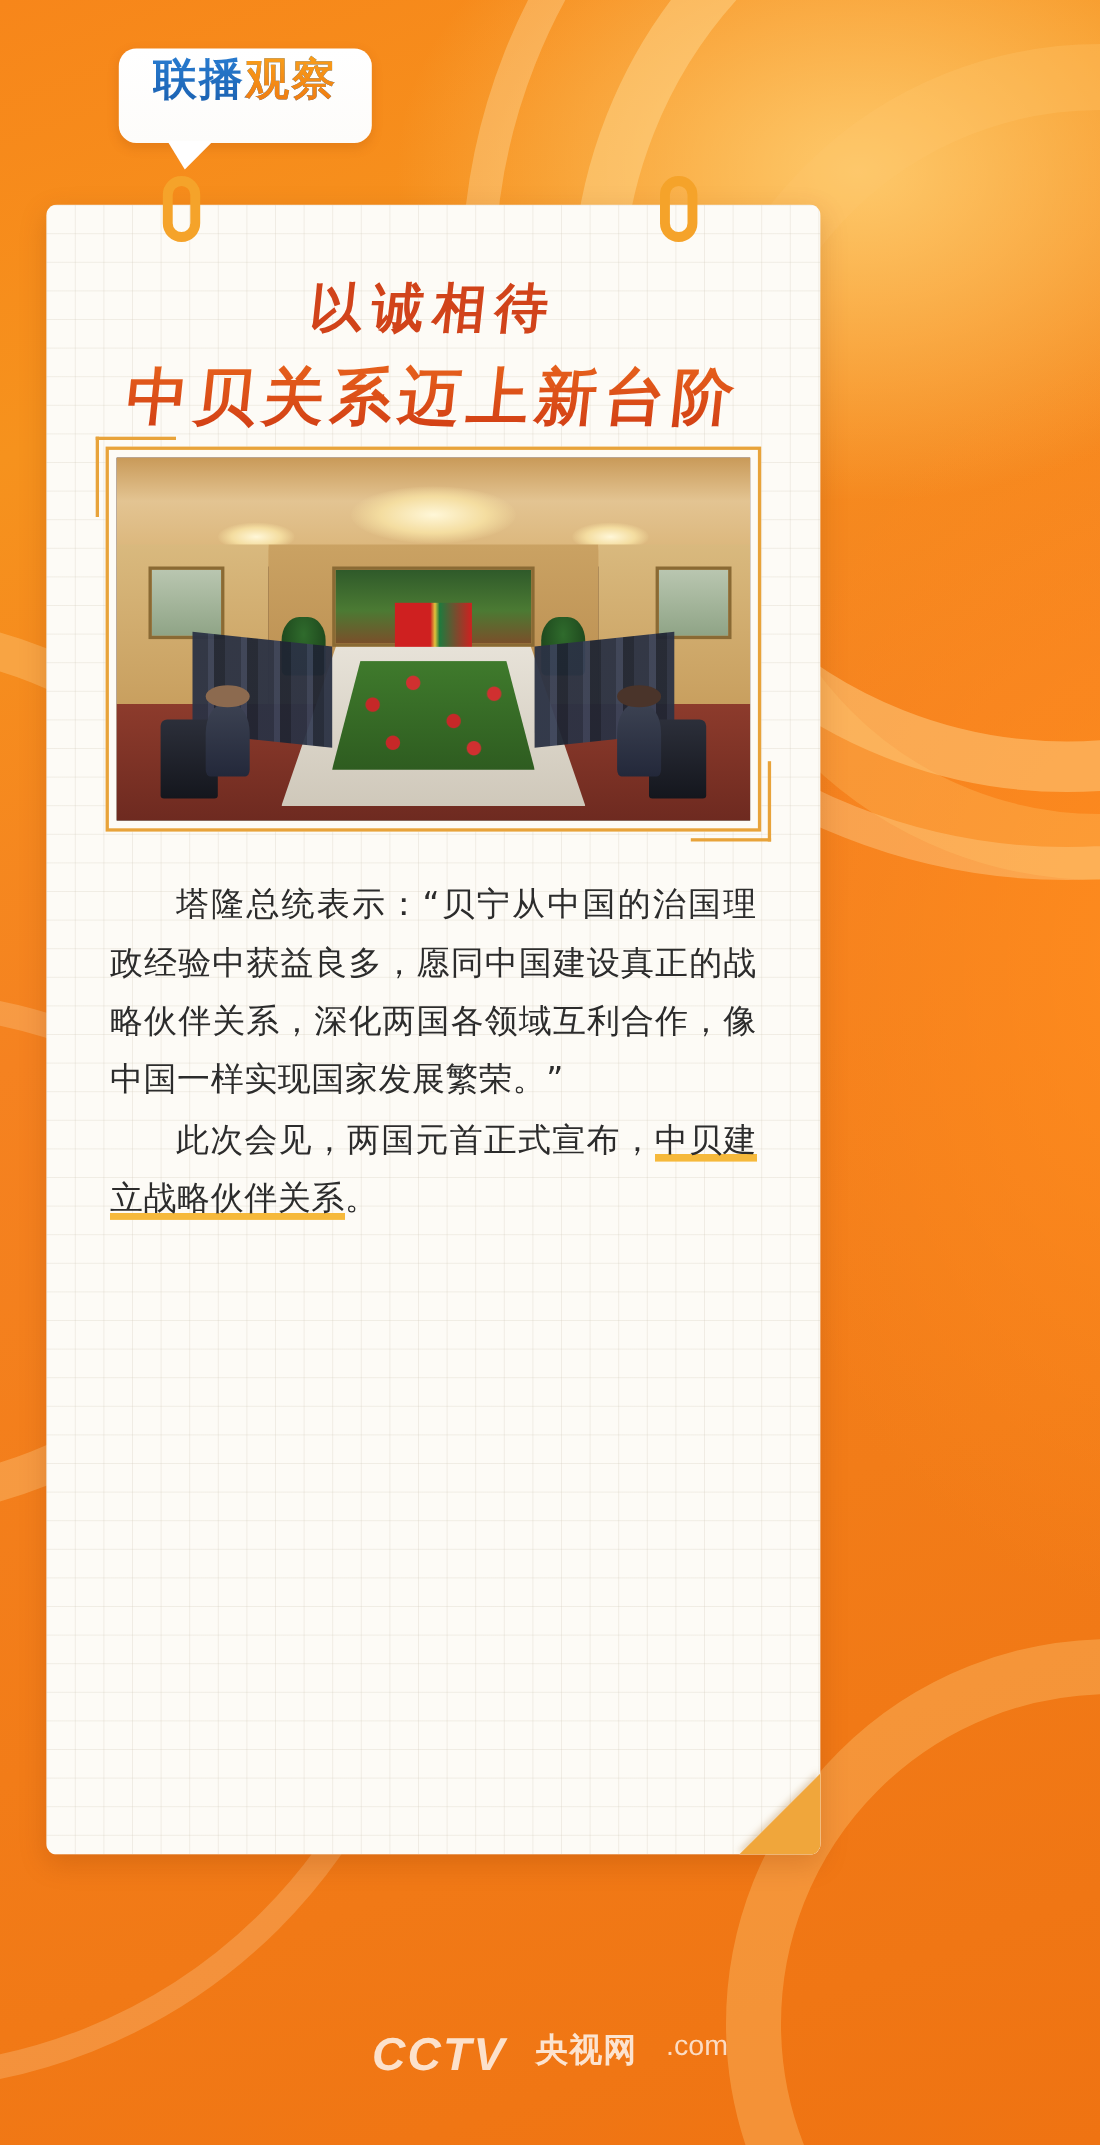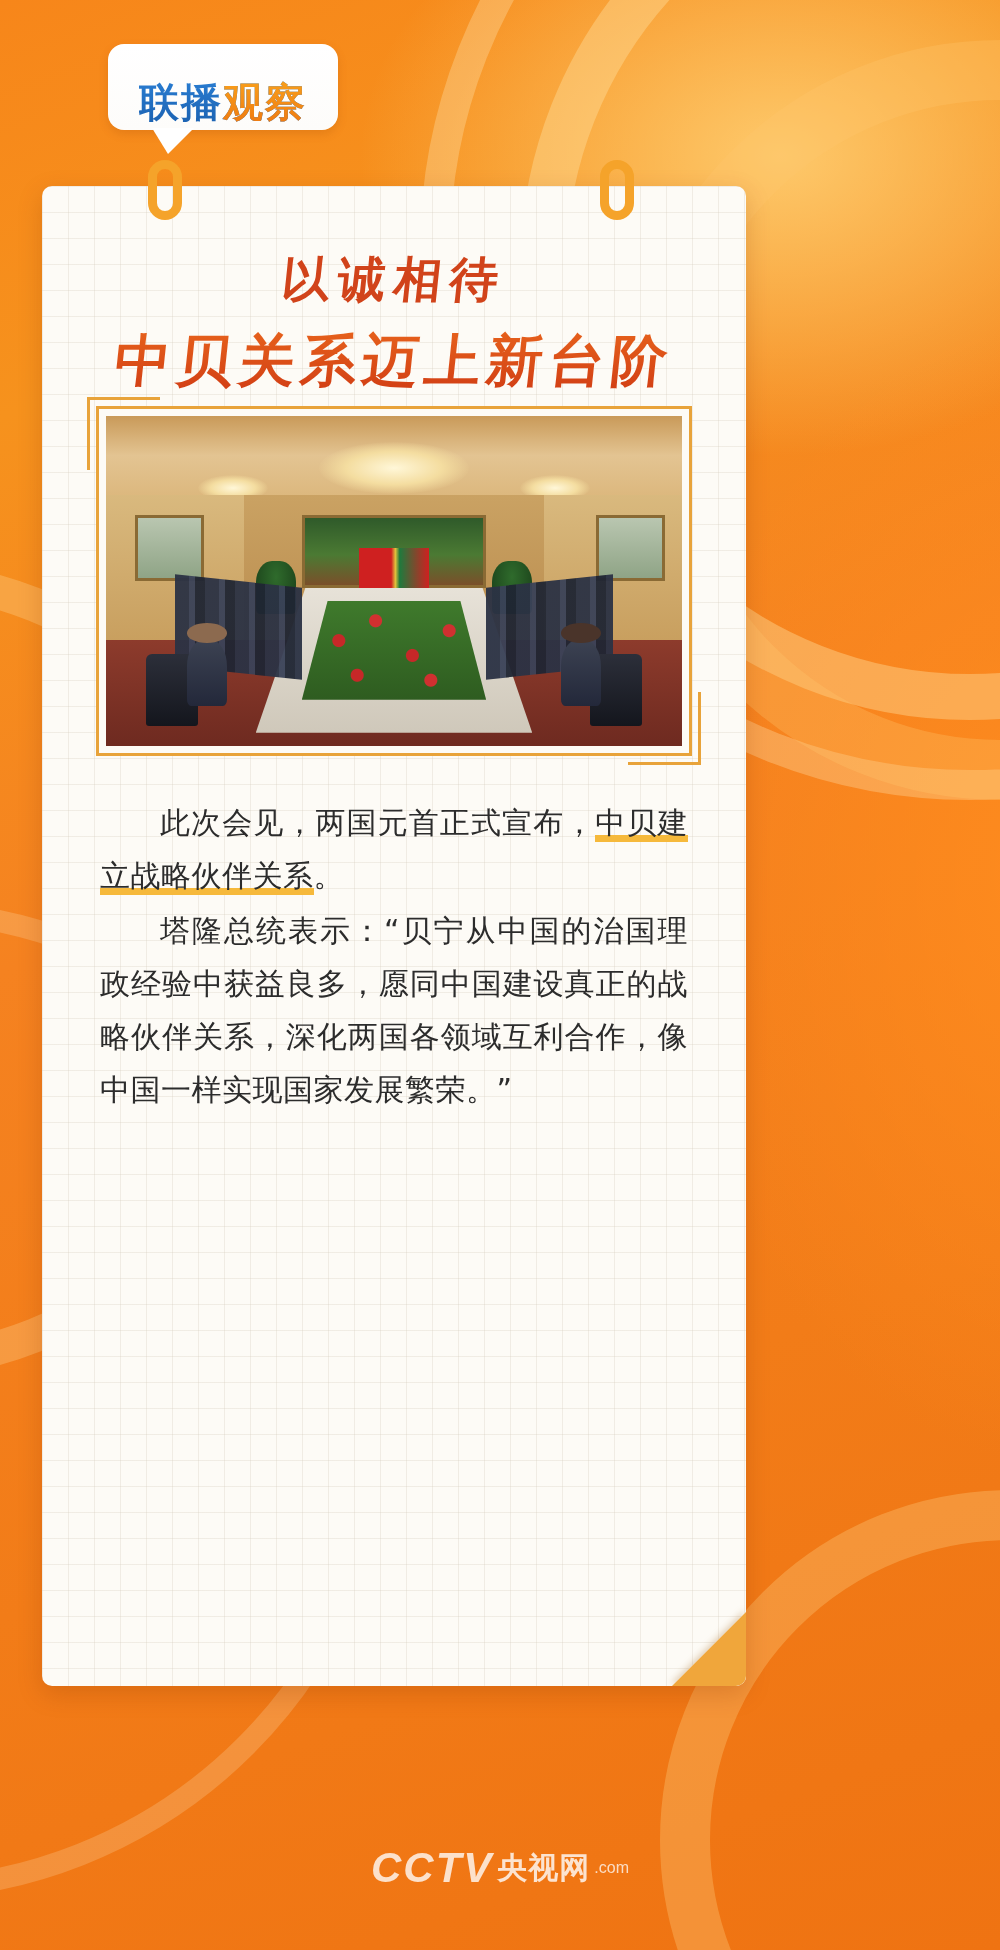--- a/index.html
+++ b/index.html
@@ -35,21 +35,21 @@
   .badge {
     position: absolute;
     left: 108px;
     top: 44px;
     width: 230px;
     height: 86px;
     background: linear-gradient(180deg, #ffffff 0%, #fdfcfa 100%);
     border-radius: 16px;
     box-shadow: 0 4px 10px rgba(150,60,0,0.18);
     display: flex;
-    align-items: flex-end;
+    align-items: flex-start;
     justify-content: center;
   }
   .badge:after {
     content: "";
     position: absolute;
     left: 44px;
     bottom: -24px;
     width: 0; height: 0;
     border-left: 16px solid transparent;
     border-right: 26px solid transparent;
@@ -298,42 +298,41 @@
     padding-bottom: 2px;
   }
 
   
   .footer {
     position: absolute;
     left: 0;
     bottom: 58px;
     width: 100%;
     display: flex;
-    align-items: center;
     justify-content: center;
-    gap: 4px;
+    gap: 26px;
   }
   .footer-cctv {
     font-family: "Liberation Sans", sans-serif;
     font-weight: bold;
     font-style: italic;
     font-size: 42px;
     letter-spacing: 2px;
     color: rgba(255,255,255,0.78);
   }
   .footer-cn {
     font-family: "DejaVu Sans", sans-serif;
     font-weight: bold;
     font-size: 30px;
     color: rgba(255,255,255,0.80);
     letter-spacing: 1px;
   }
   .footer-com {
     font-family: "Liberation Sans", sans-serif;
-    font-size: 16px;
+    font-size: 26px;
     color: rgba(255,255,255,0.75);
   }
 </style>
 </head>
 <body>
 
 <div class="bg-swoosh sw1"></div>
 <div class="bg-swoosh sw2"></div>
 <div class="bg-swoosh sw3"></div>
 <div class="bg-swoosh sw4"></div>
@@ -381,22 +380,22 @@
       <div class="ph-person l">
           <div class="ph-head"></div>
         </div>
       <div class="ph-person r">
           <div class="ph-head dark"></div>
         </div>
     </div>
   </div>
 
   <div class="body-copy">
+    <p><span>塔隆总统表示：“贝宁从中国的治国理政经验中获益良多，愿同中国建设真正的战略伙伴关系，深化两国各领域互利合作，像中国一样实现国家发展繁荣。”</span></p>
     <p><span>此次会见，两国元首正式宣布，<span class="hl">中贝建立战略伙伴关系</span>。</span></p>
-    <p><span>塔隆总统表示：“贝宁从中国的治国理政经验中获益良多，愿同中国建设真正的战略伙伴关系，深化两国各领域互利合作，像中国一样实现国家发展繁荣。”</span></p>
   </div>
 
   <div class="card-fold2"></div>
   <div class="card-fold"></div>
 </div>
 
 <div class="footer">
   <span class="footer-cctv">CCTV</span>
   <span class="footer-cn">央视网</span>
   <span class="footer-com">.com</span>

